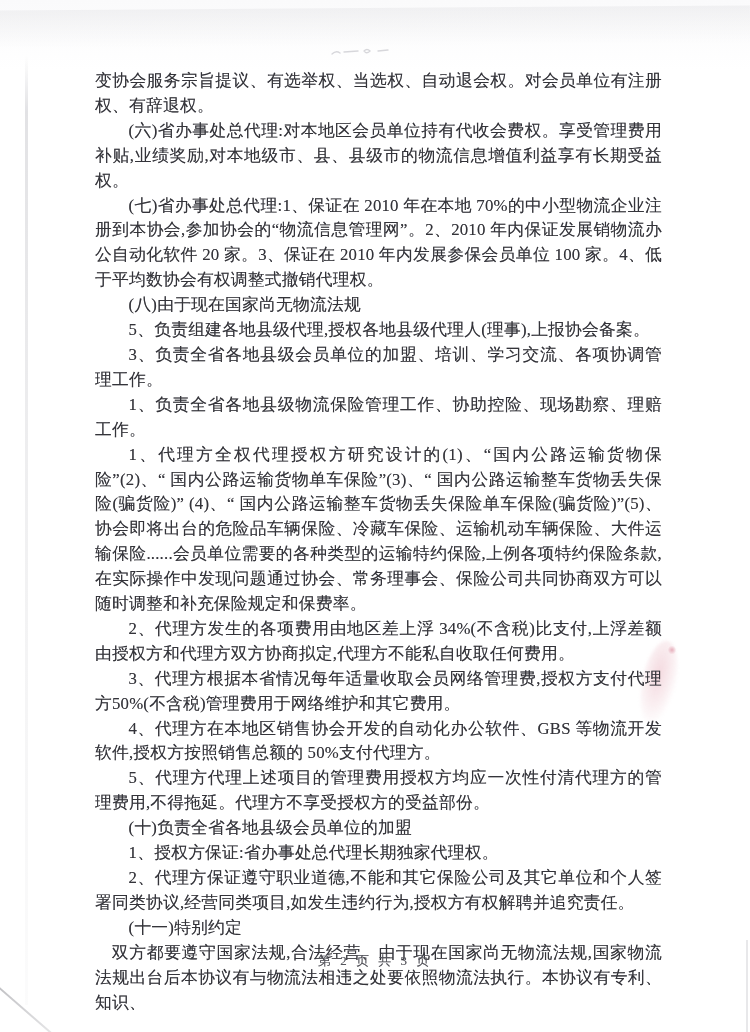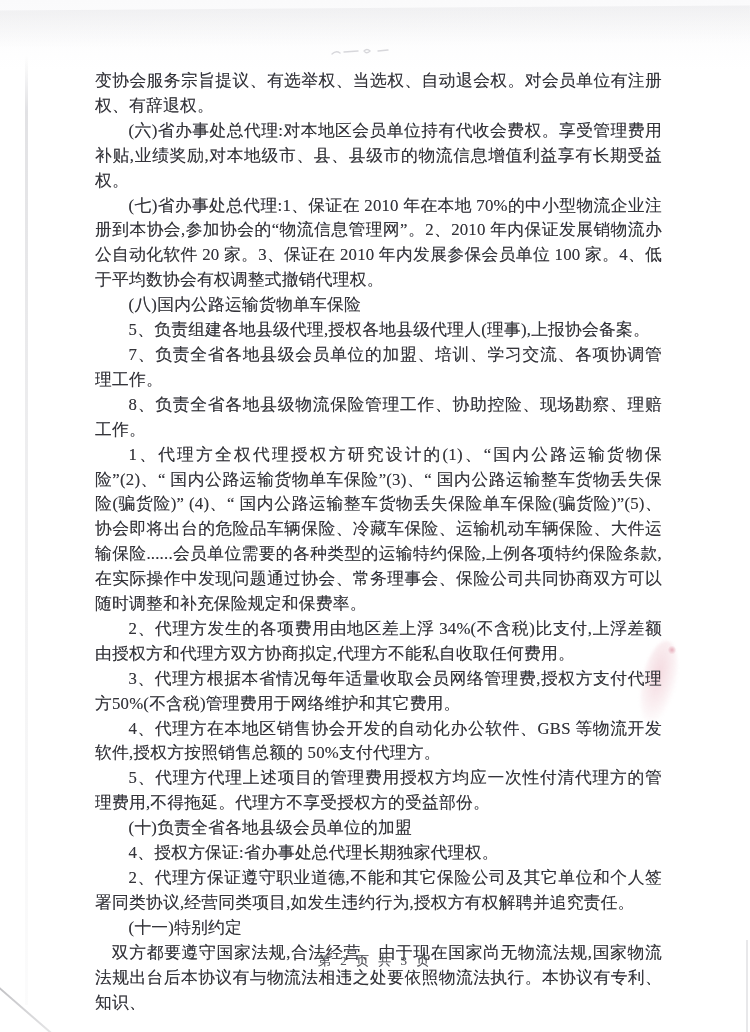--- a/index.html
+++ b/index.html
@@ -121,31 +121,31 @@
 
   <div class="pink-stain"></div>
   <div class="pink-dot"></div>
   <div class="crease"></div>
   <div class="edge-right"></div>
 
   <div class="content">
     <p class="no-indent">变协会服务宗旨提议、有选举权、当选权、自动退会权。对会员单位有注册权、有辞退权。</p>
     <p>(六)省办事处总代理:对本地区会员单位持有代收会费权。享受管理费用补贴,业绩奖励,对本地级市、县、县级市的物流信息增值利益享有长期受益权。</p>
     <p>(七)省办事处总代理:1、保证在 2010 年在本地 70%的中小型物流企业注册到本协会,参加协会的“物流信息管理网”。2、2010 年内保证发展销物流办公自动化软件 20 家。3、保证在 2010 年内发展参保会员单位 100 家。4、低于平均数协会有权调整式撤销代理权。</p>
-    <p>(八)国内公路运输货物单车保险</p>
+    <p>(八)由于现在国家尚无物流法规</p>
     <p>5、负责组建各地县级代理,授权各地县级代理人(理事),上报协会备案。</p>
-    <p>7、负责全省各地县级会员单位的加盟、培训、学习交流、各项协调管理工作。</p>
-    <p>8、负责全省各地县级物流保险管理工作、协助控险、现场勘察、理赔工作。</p>
+    <p>3、负责全省各地县级会员单位的加盟、培训、学习交流、各项协调管理工作。</p>
+    <p>1、负责全省各地县级物流保险管理工作、协助控险、现场勘察、理赔工作。</p>
     <p>1、代理方全权代理授权方研究设计的(1)、“国内公路运输货物保险”(2)、“ 国内公路运输货物单车保险”(3)、“ 国内公路运输整车货物丢失保险(骗货险)” (4)、“ 国内公路运输整车货物丢失保险单车保险(骗货险)”(5)、协会即将出台的危险品车辆保险、冷藏车保险、运输机动车辆保险、大件运输保险......会员单位需要的各种类型的运输特约保险,上例各项特约保险条款,在实际操作中发现问题通过协会、常务理事会、保险公司共同协商双方可以随时调整和补充保险规定和保费率。</p>
     <p>2、代理方发生的各项费用由地区差上浮 34%(不含税)比支付,上浮差额由授权方和代理方双方协商拟定,代理方不能私自收取任何费用。</p>
     <p>3、代理方根据本省情况每年适量收取会员网络管理费,授权方支付代理方50%(不含税)管理费用于网络维护和其它费用。</p>
     <p>4、代理方在本地区销售协会开发的自动化办公软件、GBS 等物流开发软件,授权方按照销售总额的 50%支付代理方。</p>
     <p>5、代理方代理上述项目的管理费用授权方均应一次性付清代理方的管理费用,不得拖延。代理方不享受授权方的受益部份。</p>
     <p>(十)负责全省各地县级会员单位的加盟</p>
-    <p>4、授权方保证:省办事处总代理长期独家代理权。</p>
+    <p>1、授权方保证:省办事处总代理长期独家代理权。</p>
     <p>2、代理方保证遵守职业道德,不能和其它保险公司及其它单位和个人签署同类协议,经营同类项目,如发生违约行为,授权方有权解聘并追究责任。</p>
     <p>(十一)特别约定</p>
     <p class="small-indent">双方都要遵守国家法规,合法经营、由于现在国家尚无物流法规,国家物流法规出台后本协议有与物流法相违之处要依照物流法执行。本协议有专利、知识、</p>
   </div>
 
   <div class="footer">第 2 页 共 3 页</div>
 
 </div>
 
 </body></html>

